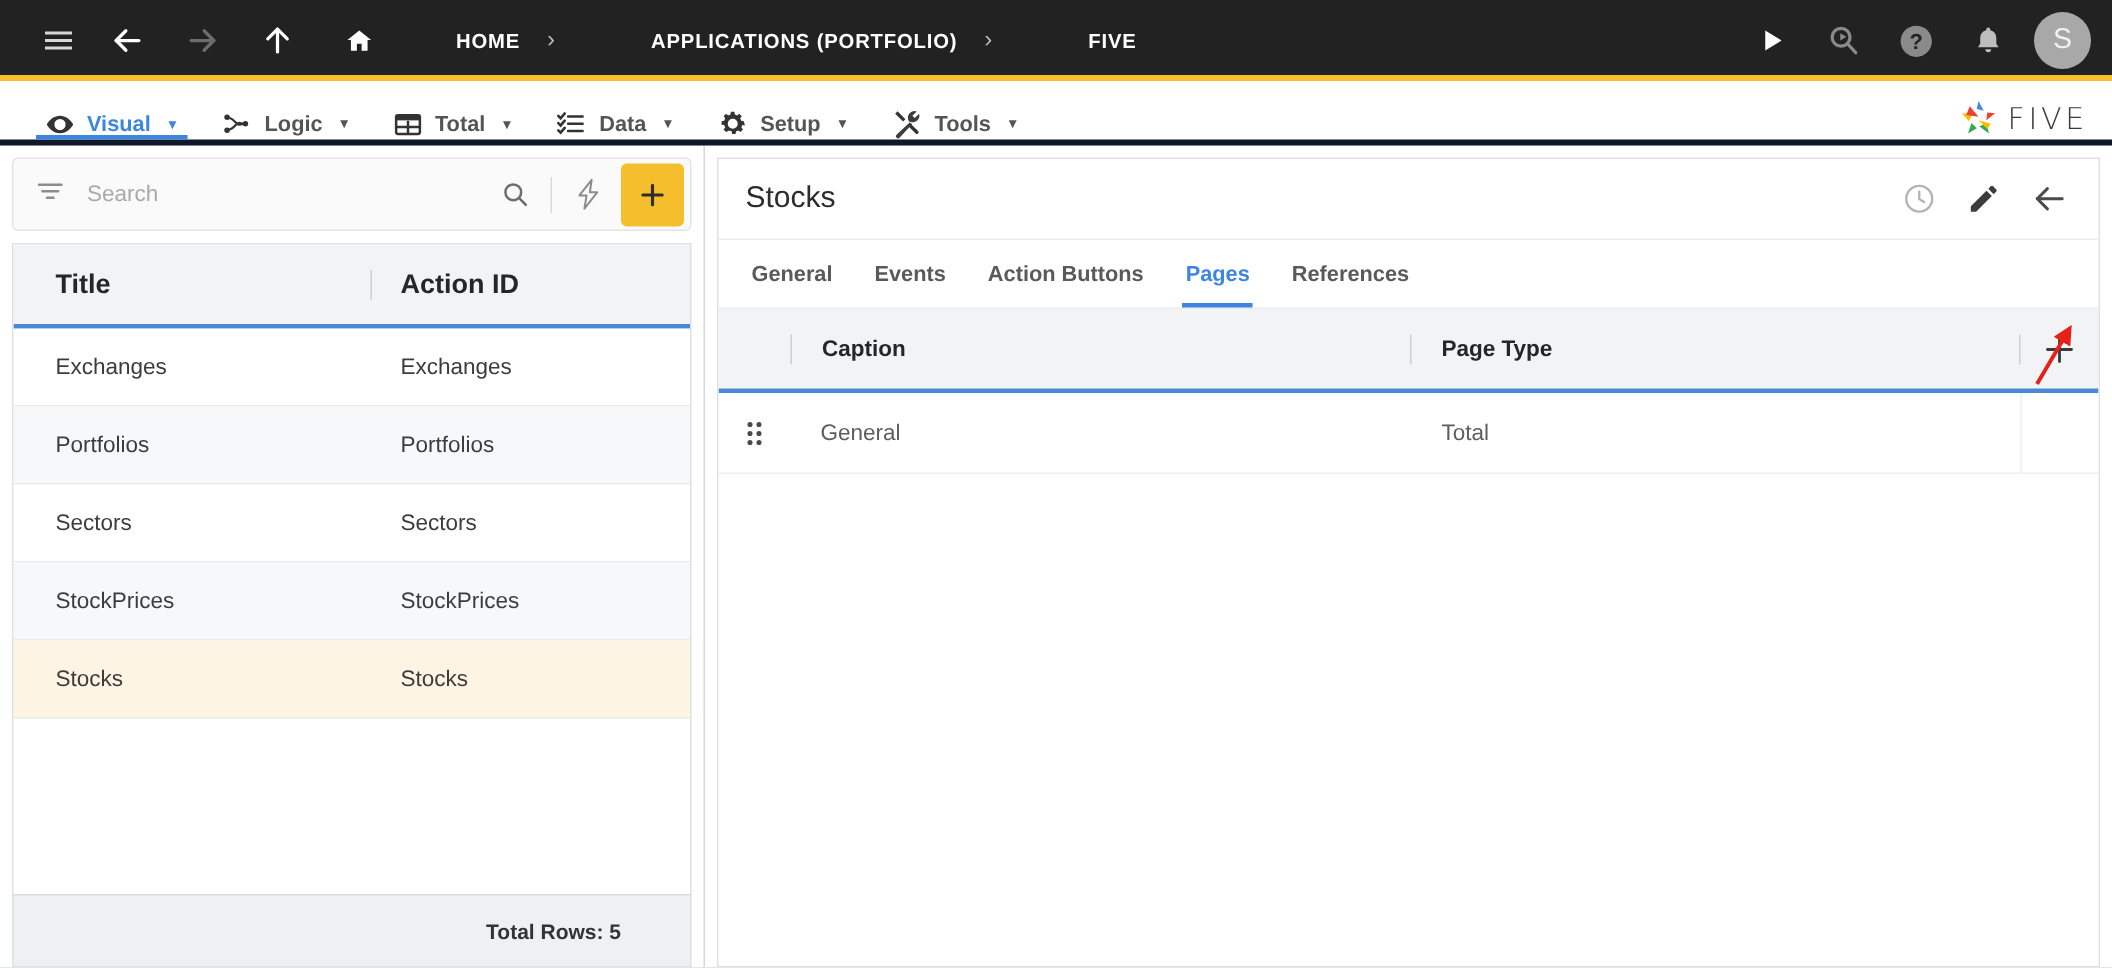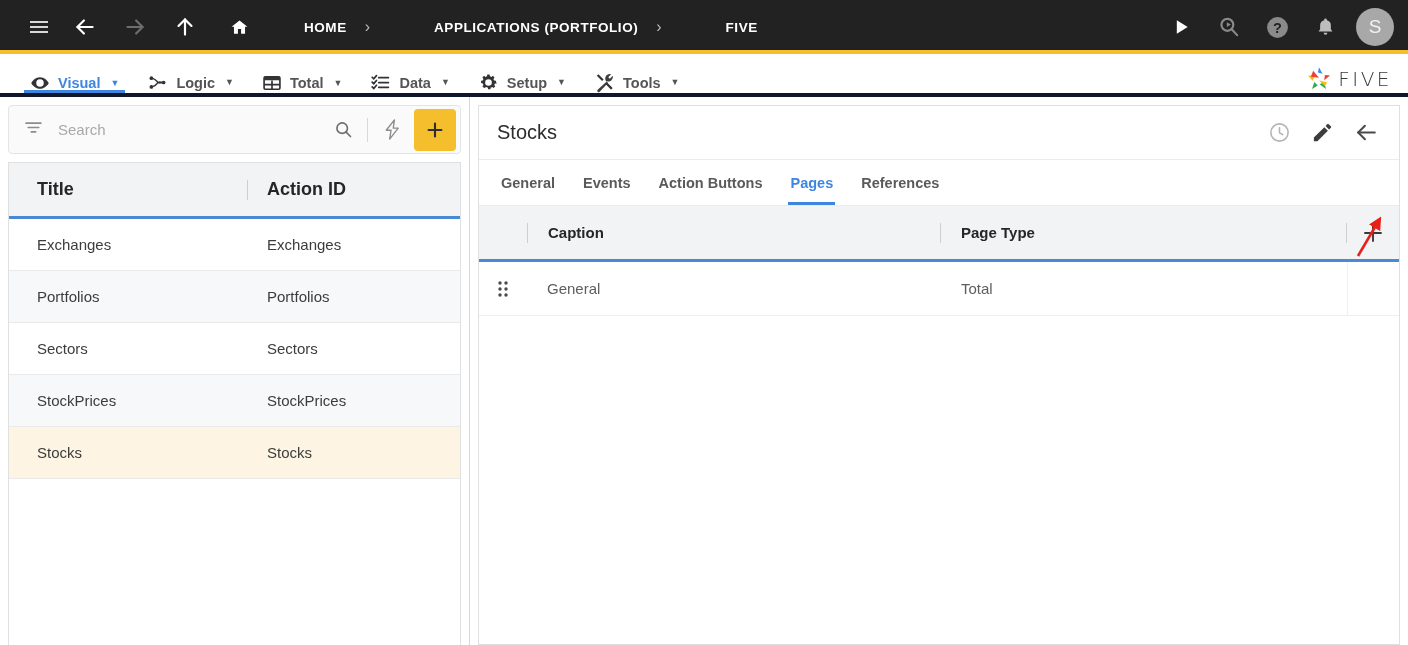--- a/index.html
+++ b/index.html
@@ -456,20 +456,21 @@
           <div class="grid-row alt">
             <div class="gr-c1">StockPrices</div>
             <div class="gr-c2">StockPrices</div>
           </div>
           <div class="grid-row selected">
             <div class="gr-c1">Stocks</div>
             <div class="gr-c2">Stocks</div>
           </div>
         </div>
       </div>
+      <div class="grid-foot">Total Rows: 5</div>
     </div>
 
     <div class="right-panel">
       <div class="rp-inner">
 
         <div class="rp-header">
           <div class="rp-title">Stocks</div>
           <div class="rp-actions">
             <span style="display:flex;">
               <svg width="23" height="23" viewBox="0 0 24 24" fill="none" stroke="#b3b3b3" stroke-width="1.6">

